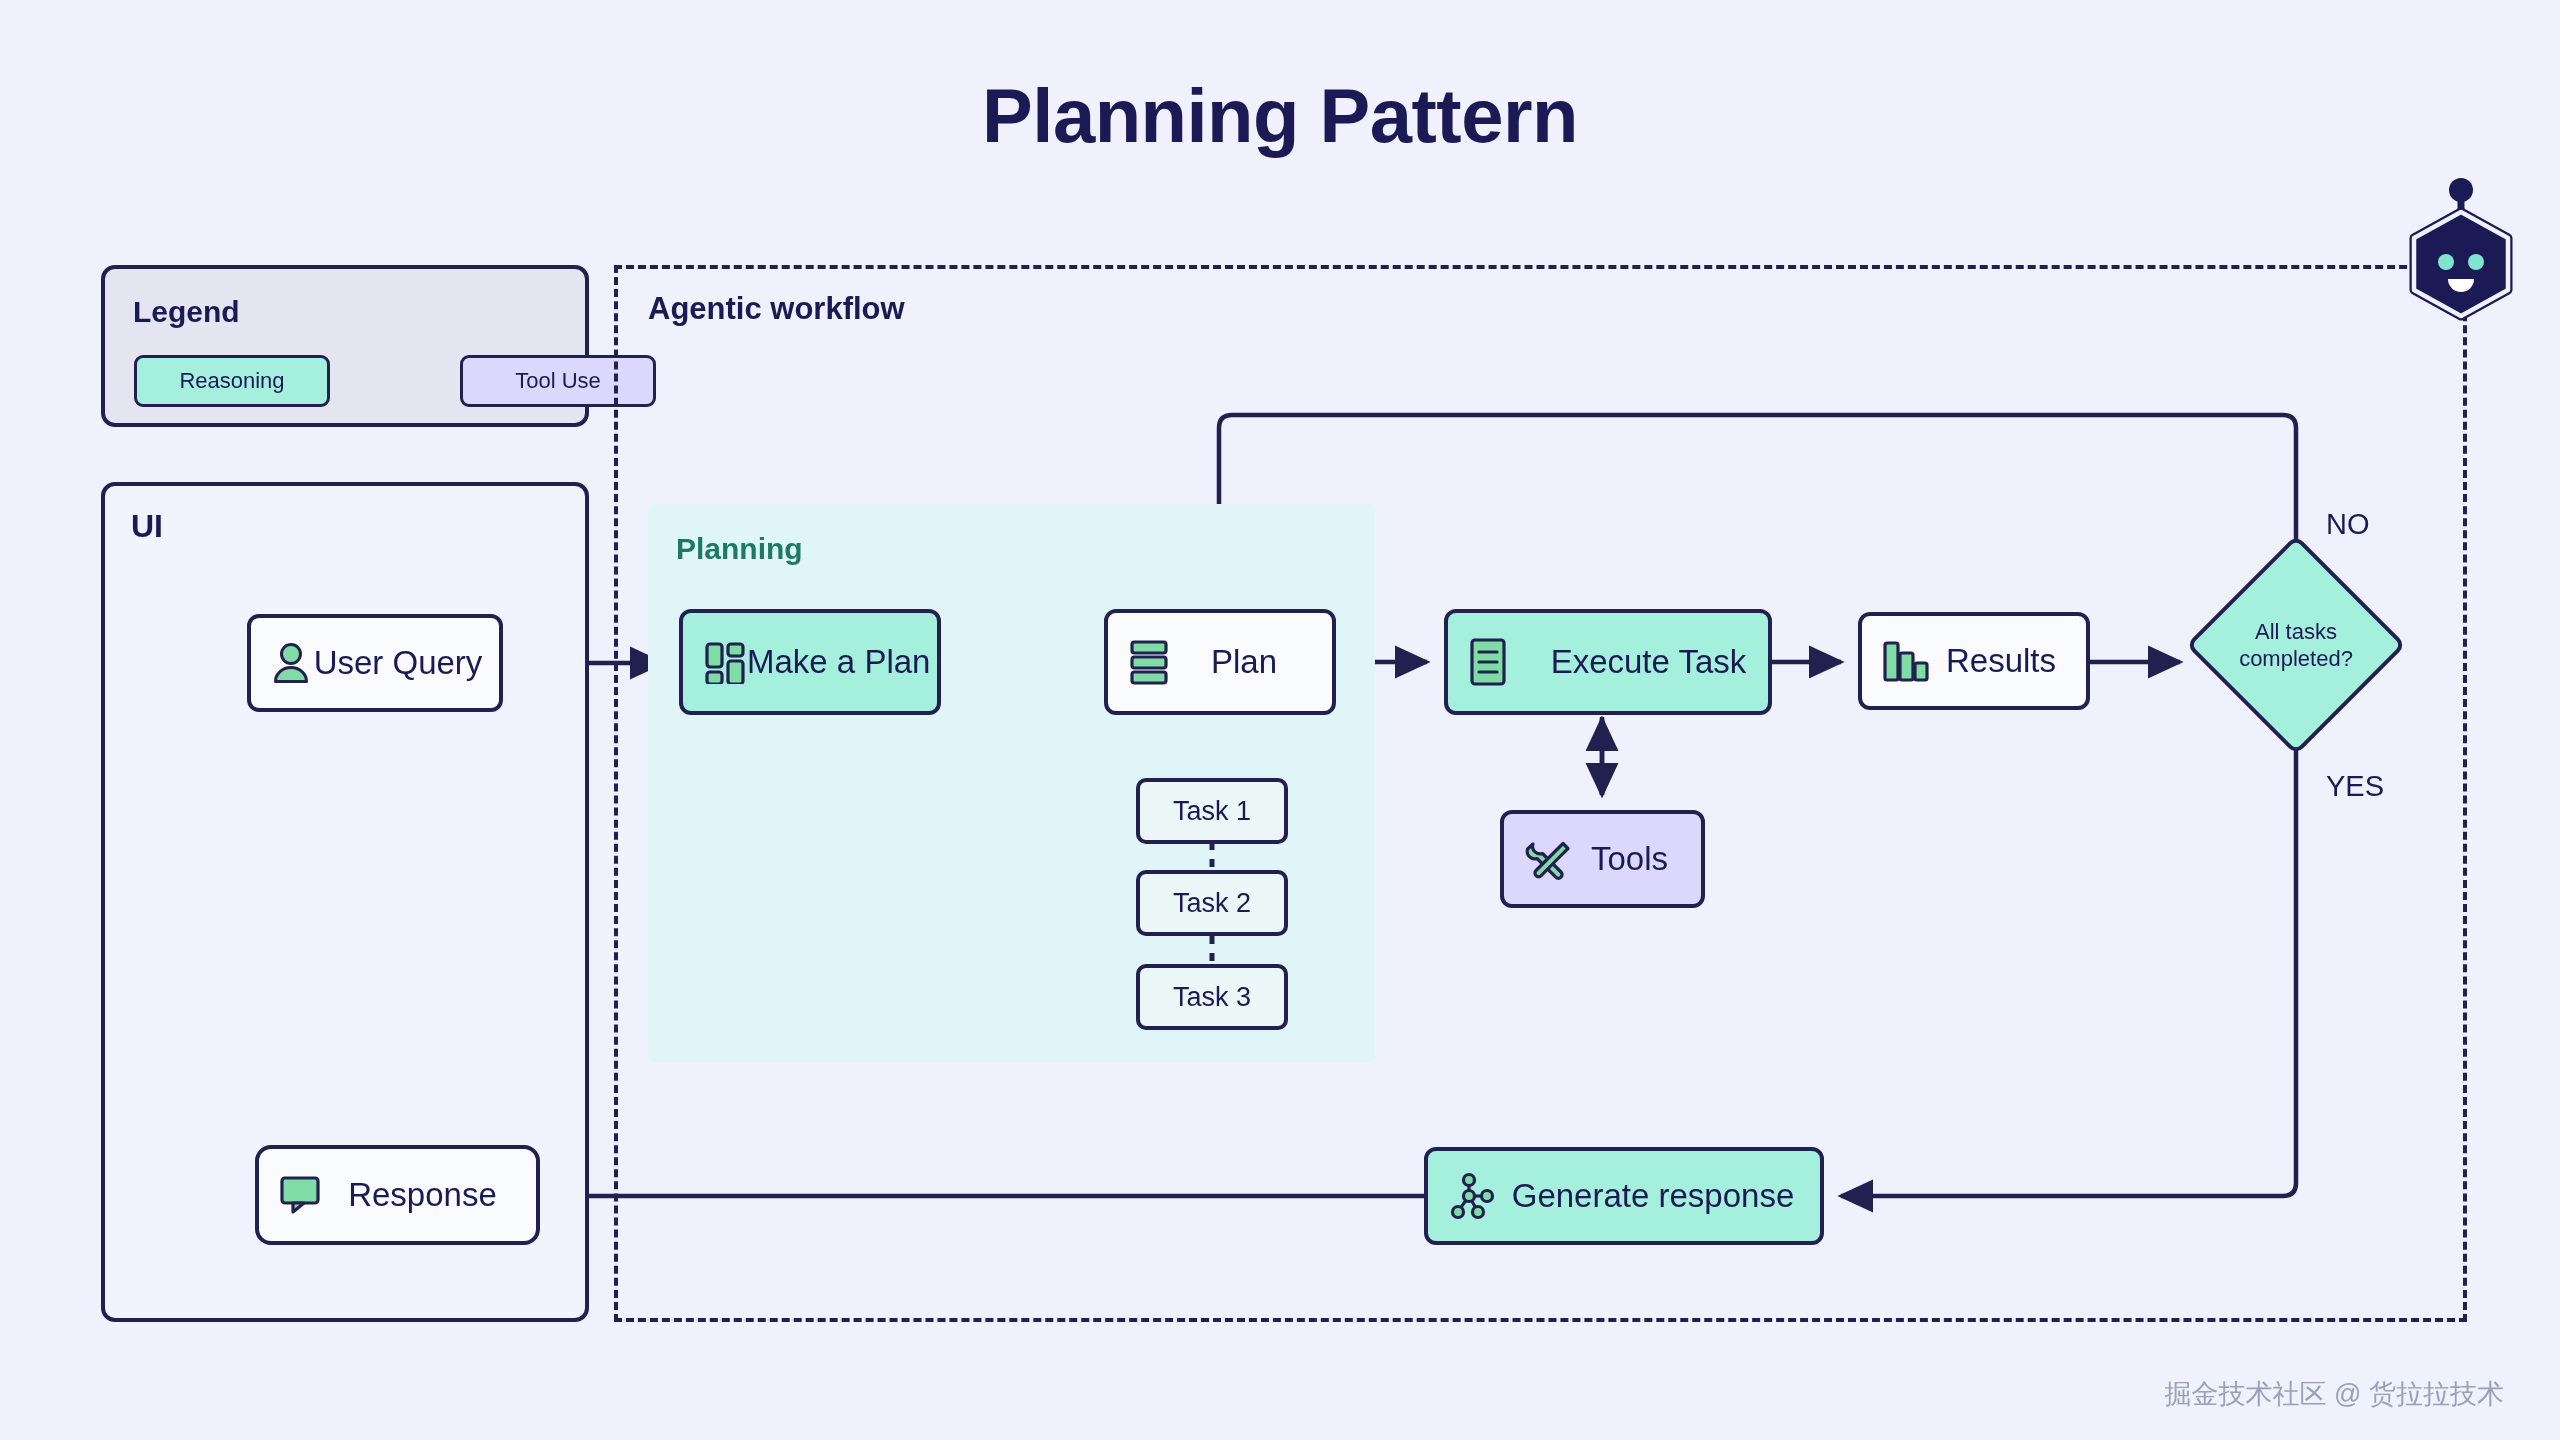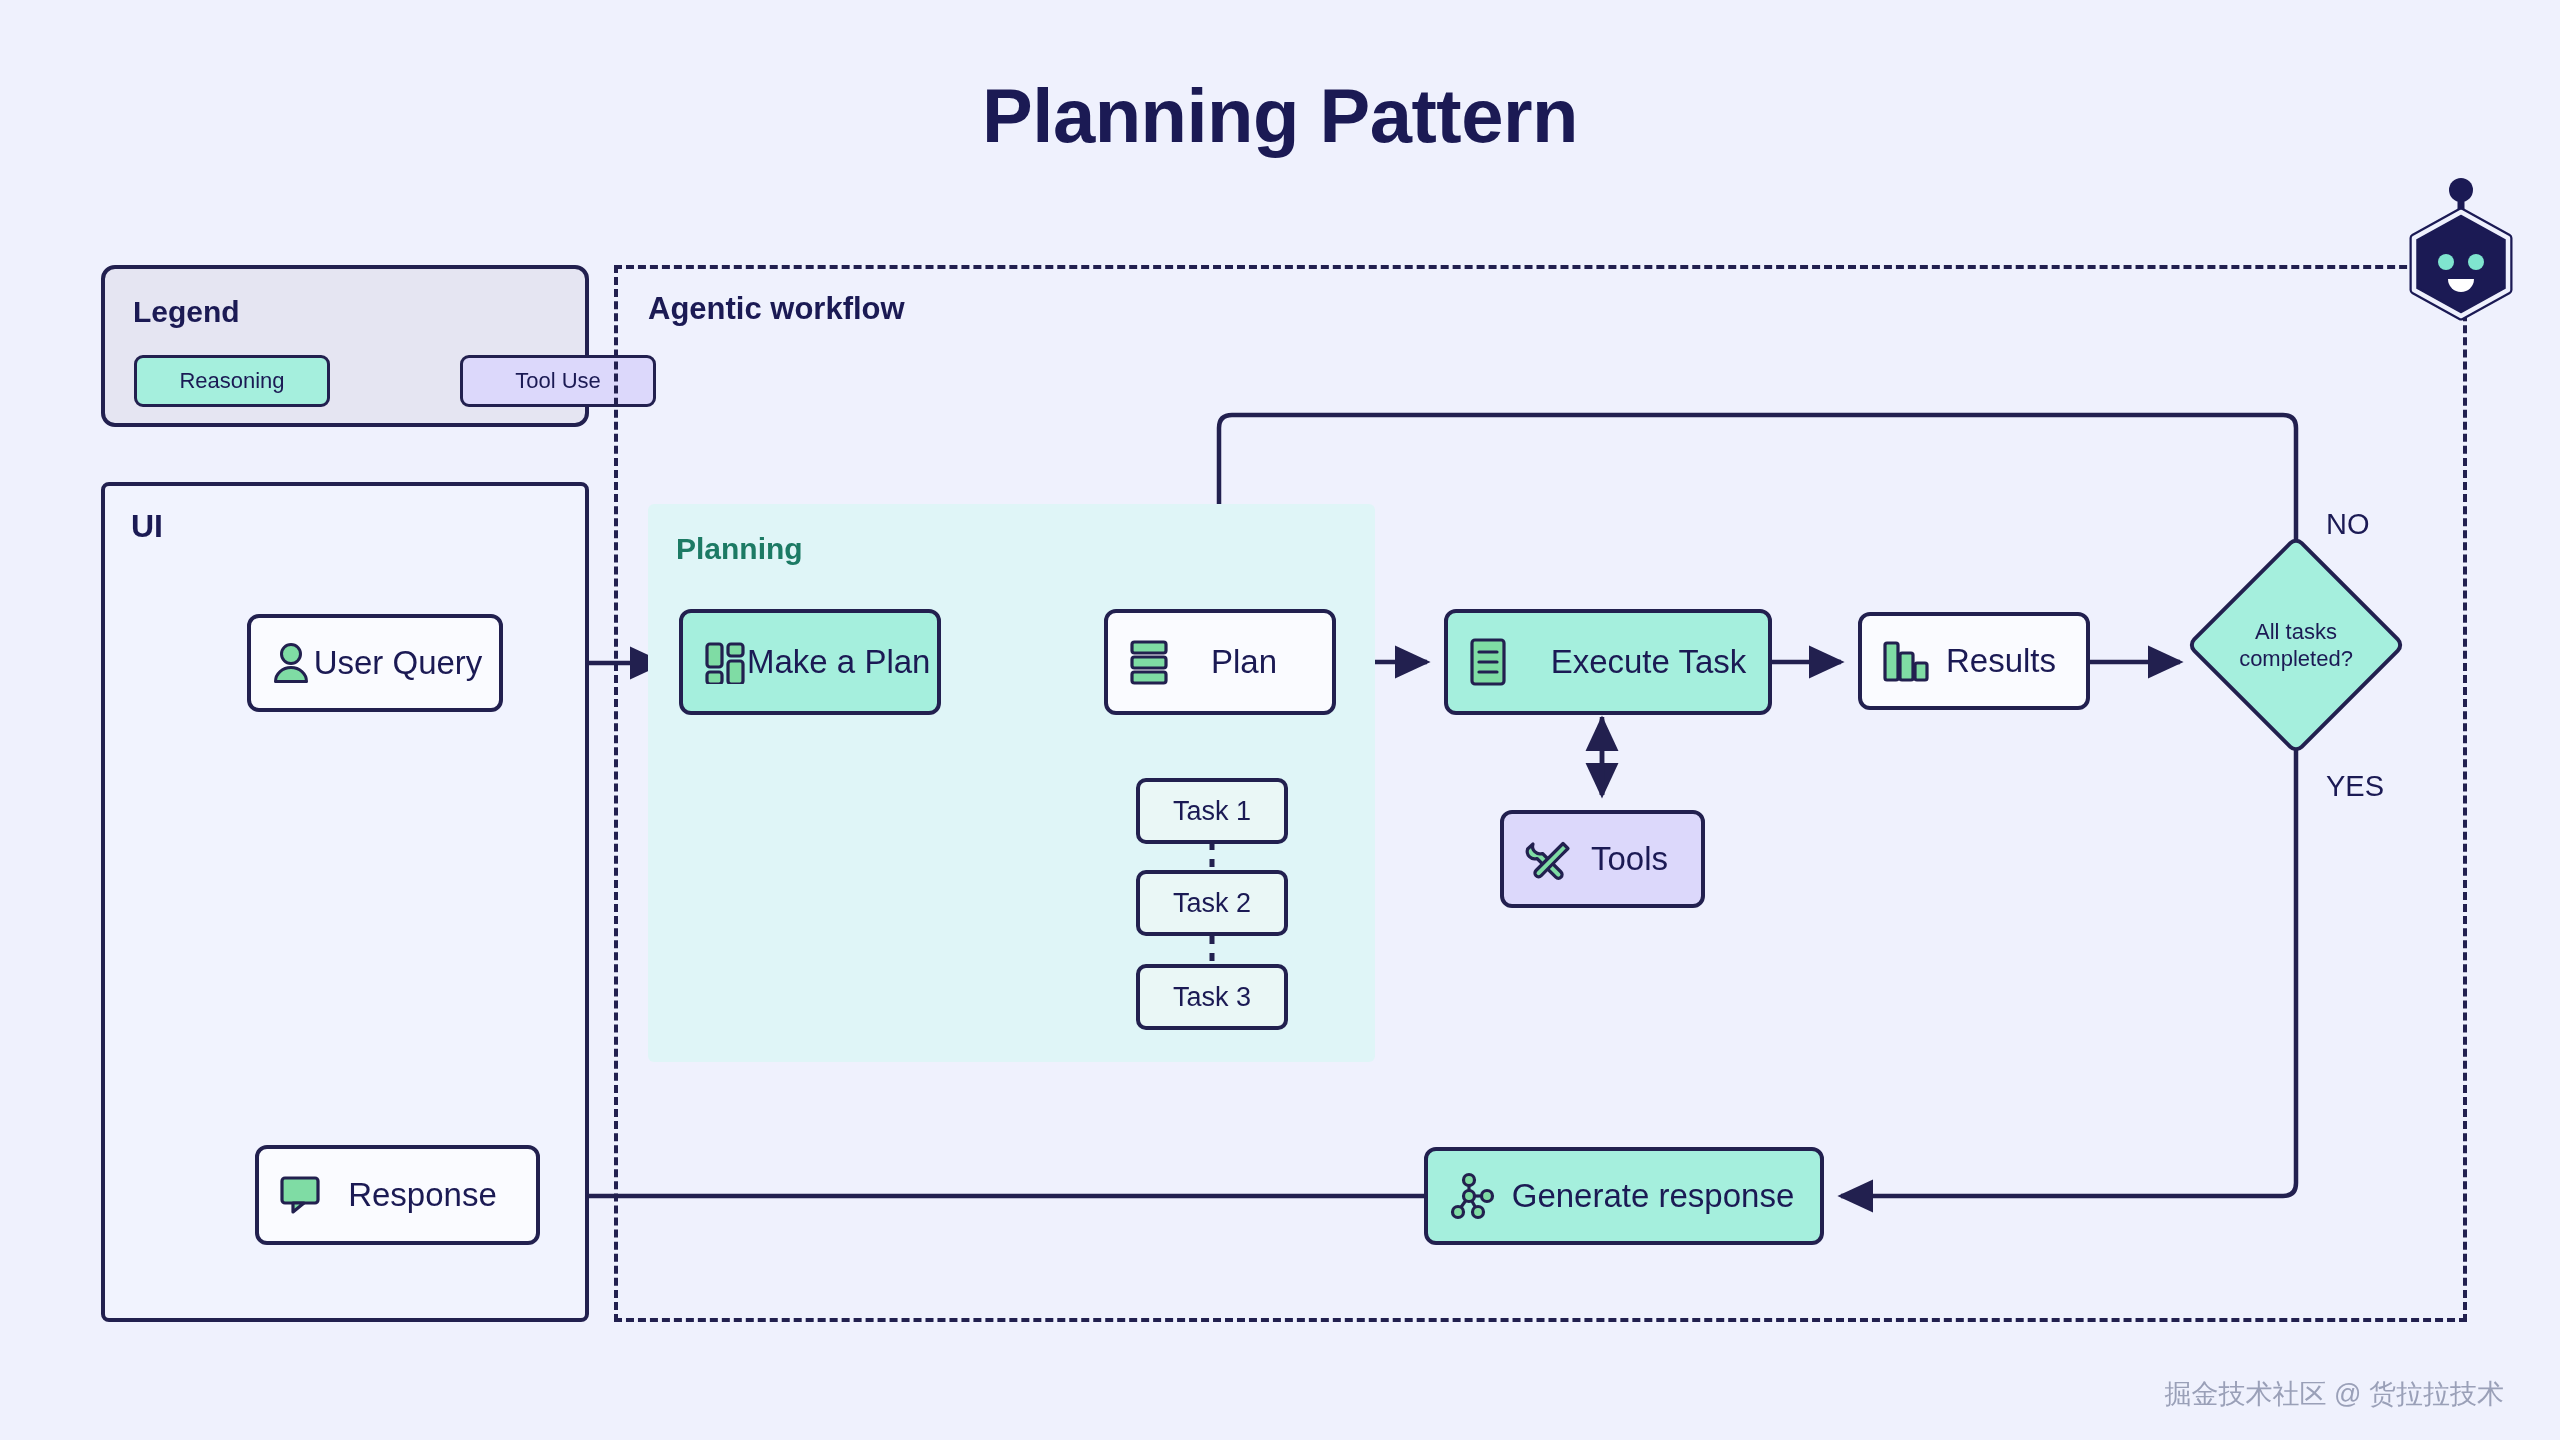--- a/index.html
+++ b/index.html
@@ -85,21 +85,21 @@
 
   
   #ui-panel {
     position: absolute;
     left: 101px;
     top: 482px;
     width: 488px;
     height: 840px;
     background: #f1f3fe;
     border: 4px solid #22204f;
-    border-radius: 8px;
+    border-radius: 14px;
     box-sizing: border-box;
   }
   #ui-panel-label {
     position: absolute;
     left: 26px;
     top: 22px;
     font-size: 32px;
     font-weight: 700;
     color: #1b1a54;
   }
@@ -169,21 +169,21 @@
   .fill-lav   { background: #dcd8fb; }
 
   
   #node-user-query   { left: 247px;  top: 614px;  width: 256px; height: 98px;  padding: 0 14px 0 20px; }
   #node-make-plan    { left: 679px;  top: 609px;  width: 262px; height: 106px; padding: 0 14px 0 20px; }
   #node-plan         { left: 1104px; top: 609px;  width: 232px; height: 106px; padding: 0 14px 0 20px; }
   #node-execute-task { left: 1444px; top: 609px;  width: 328px; height: 106px; padding: 0 14px 0 20px; gap: 35px; }
   #node-results      { left: 1858px; top: 612px;  width: 232px; height: 98px;  padding: 0 14px 0 20px; }
   #node-tools        { left: 1500px; top: 810px;  width: 205px; height: 98px;  padding: 0 14px 0 20px; }
   #node-generate     { left: 1424px; top: 1147px; width: 400px; height: 98px;  padding: 0 14px 0 22px; }
-  #node-response     { left: 255px;  top: 1145px; width: 285px; height: 100px; padding: 0 14px 0 20px; }
+  #node-response     { left: 255px;  top: 1145px; width: 285px; height: 100px; padding: 0 14px 0 20px; border-radius: 16px; }
 
   
   .task-chip {
     position: absolute;
     width: 152px;
     height: 66px;
     background: #eaf7f6;
     border: 4px solid #22204f;
     border-radius: 10px;
     box-sizing: border-box;

